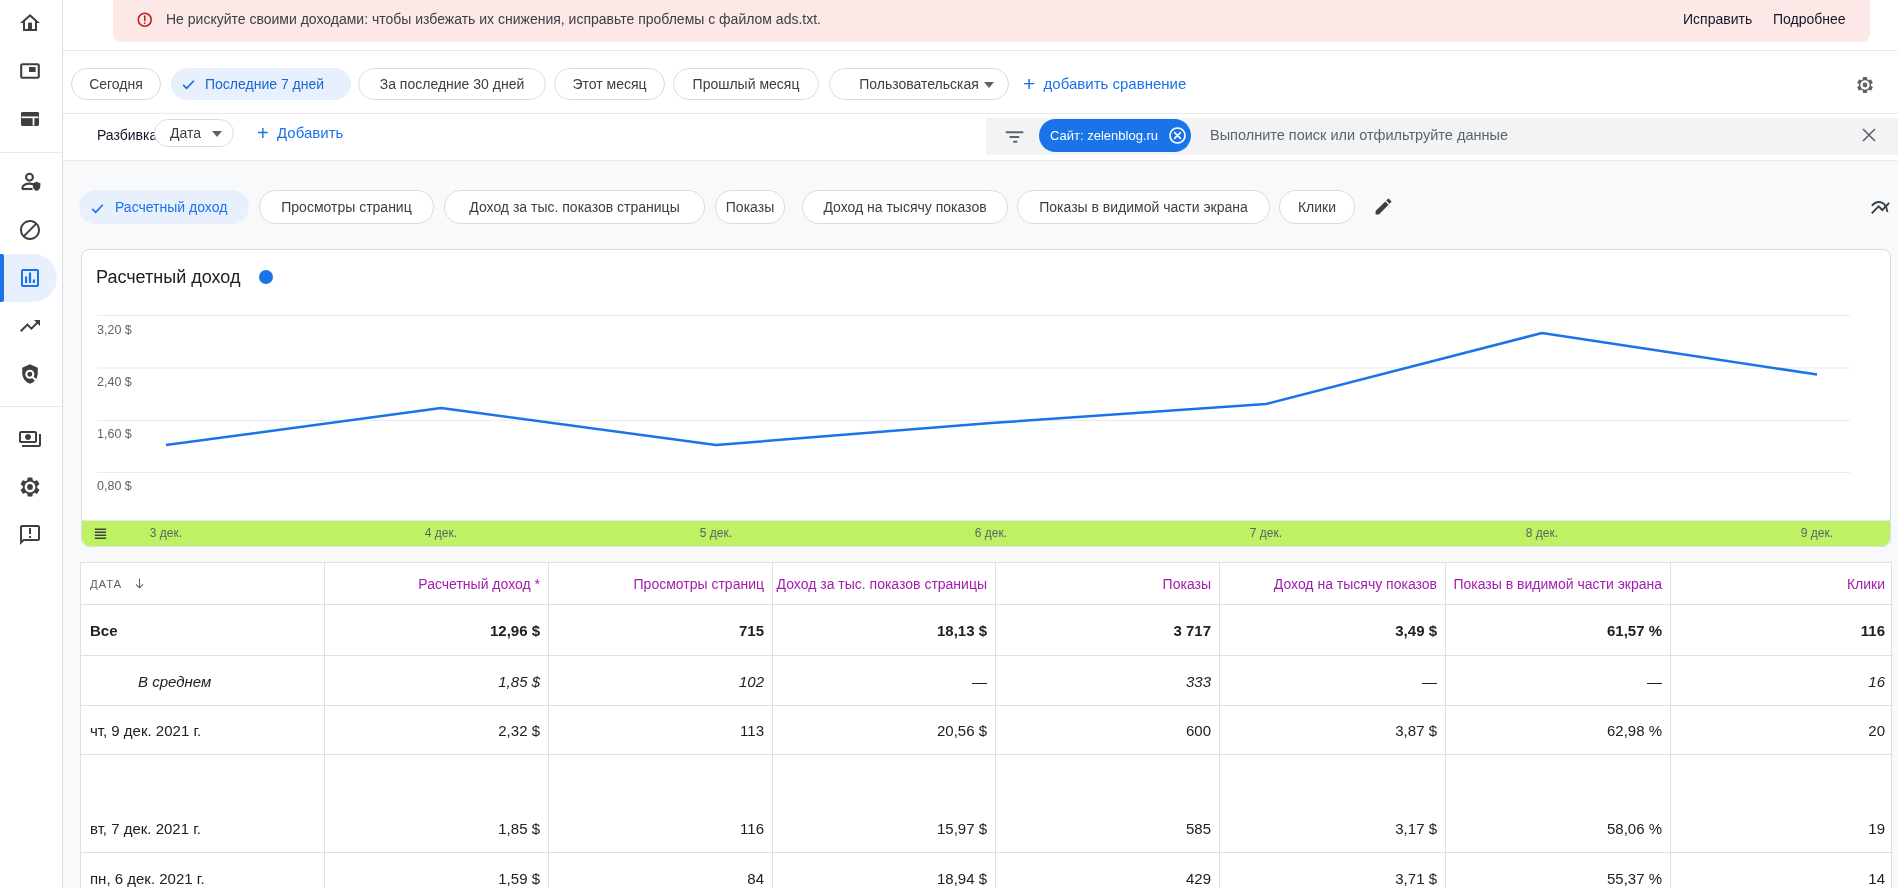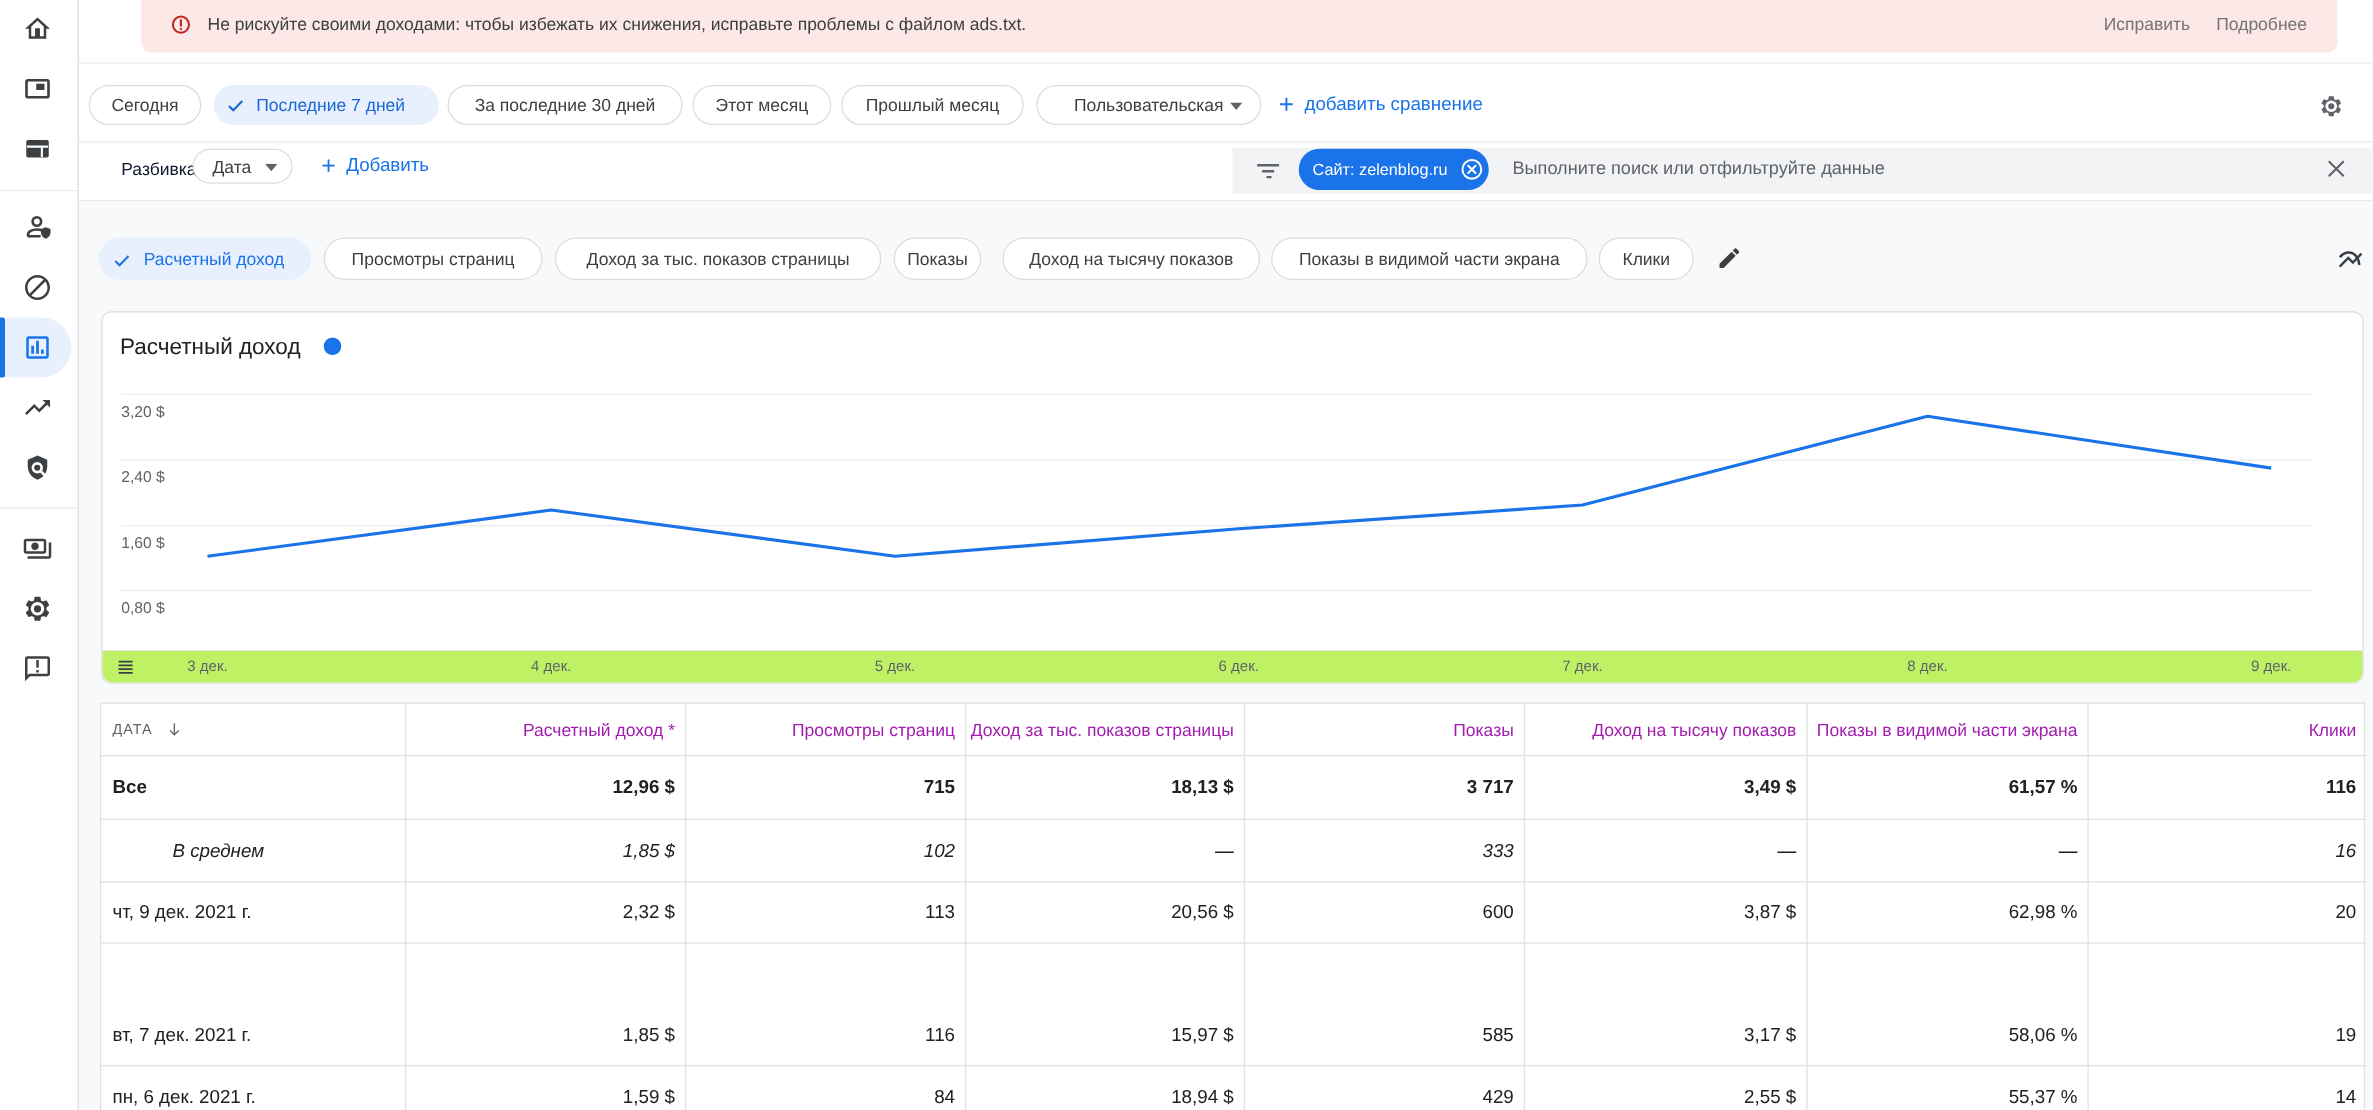--- a/index.html
+++ b/index.html
@@ -14,21 +14,21 @@
 .sic { position:absolute; left:18px; width:24px; height:24px; }
 .sic svg { display:block; width:24px; height:24px; }
 #selpill { position:absolute; left:4px; top:254px; width:53px; height:48px;
   background:#e8f0fe; border-radius:0 24px 24px 0; }
 #selbar { position:absolute; left:0; top:254px; width:4px; height:48px;
   background:#1a73e8; border-radius:0 2px 2px 0; }
 
 #content { position:absolute; left:63px; top:0; width:1835px; height:888px; }
 #alert { position:absolute; left:50px; top:-7px; width:1757px; height:49px;
   background:#fce8e6; border-radius:8px; }
-.alink { position:absolute; top:12px; font-size:14px; font-weight:500; color:#737373; }
+.alink { position:absolute; top:12px; font-size:14px; font-weight:500; color:#0f172a; }
 .hline { position:absolute; left:0; width:1835px; height:1px; background:#e8eaed; }
 
 .chip { position:absolute; top:68px; height:32px; line-height:30px; border:1px solid #dadce0;
   border-radius:16px; background:#fff; color:#3c4043; font-size:14px; text-align:center; }
 .chipsel { background:#e8f0fe; border:none; line-height:32px; color:#1967d2; }
 
 #brow { position:absolute; left:0; top:114px; width:1835px; height:46px; background:#fff; }
 #fbox { position:absolute; left:923px; top:4px; width:912px; height:37px; background:#f1f3f4; }
 
 .mchip { position:absolute; top:190px; height:34px; line-height:32px; border:1px solid #dadce0;
@@ -221,21 +221,21 @@
       <span class="cell rcell c6">3,17 $</span>
       <span class="cell rcell c7">58,06 %</span>
       <span class="cell rcell c8">19</span>
     </div>
     <div class="trow" style="top:290px;height:49px;border-bottom:none;">
       <span class="cell" style="left:9px;">пн, 6 дек. 2021 г.</span>
       <span class="cell rcell c2">1,59 $</span>
       <span class="cell rcell c3">84</span>
       <span class="cell rcell c4">18,94 $</span>
       <span class="cell rcell c5">429</span>
-      <span class="cell rcell c6">2,55 $</span>
+      <span class="cell rcell c6">3,71 $</span>
       <span class="cell rcell c7">55,37 %</span>
       <span class="cell rcell c8">14</span>
     </div>
   </div>
 </div>
 <div id="sidebar">
   <div id="selpill"></div>
       <div id="selbar"></div>
   <div class="sdiv" style="top:152px;"></div>
   <div class="sdiv" style="top:406px;"></div>

